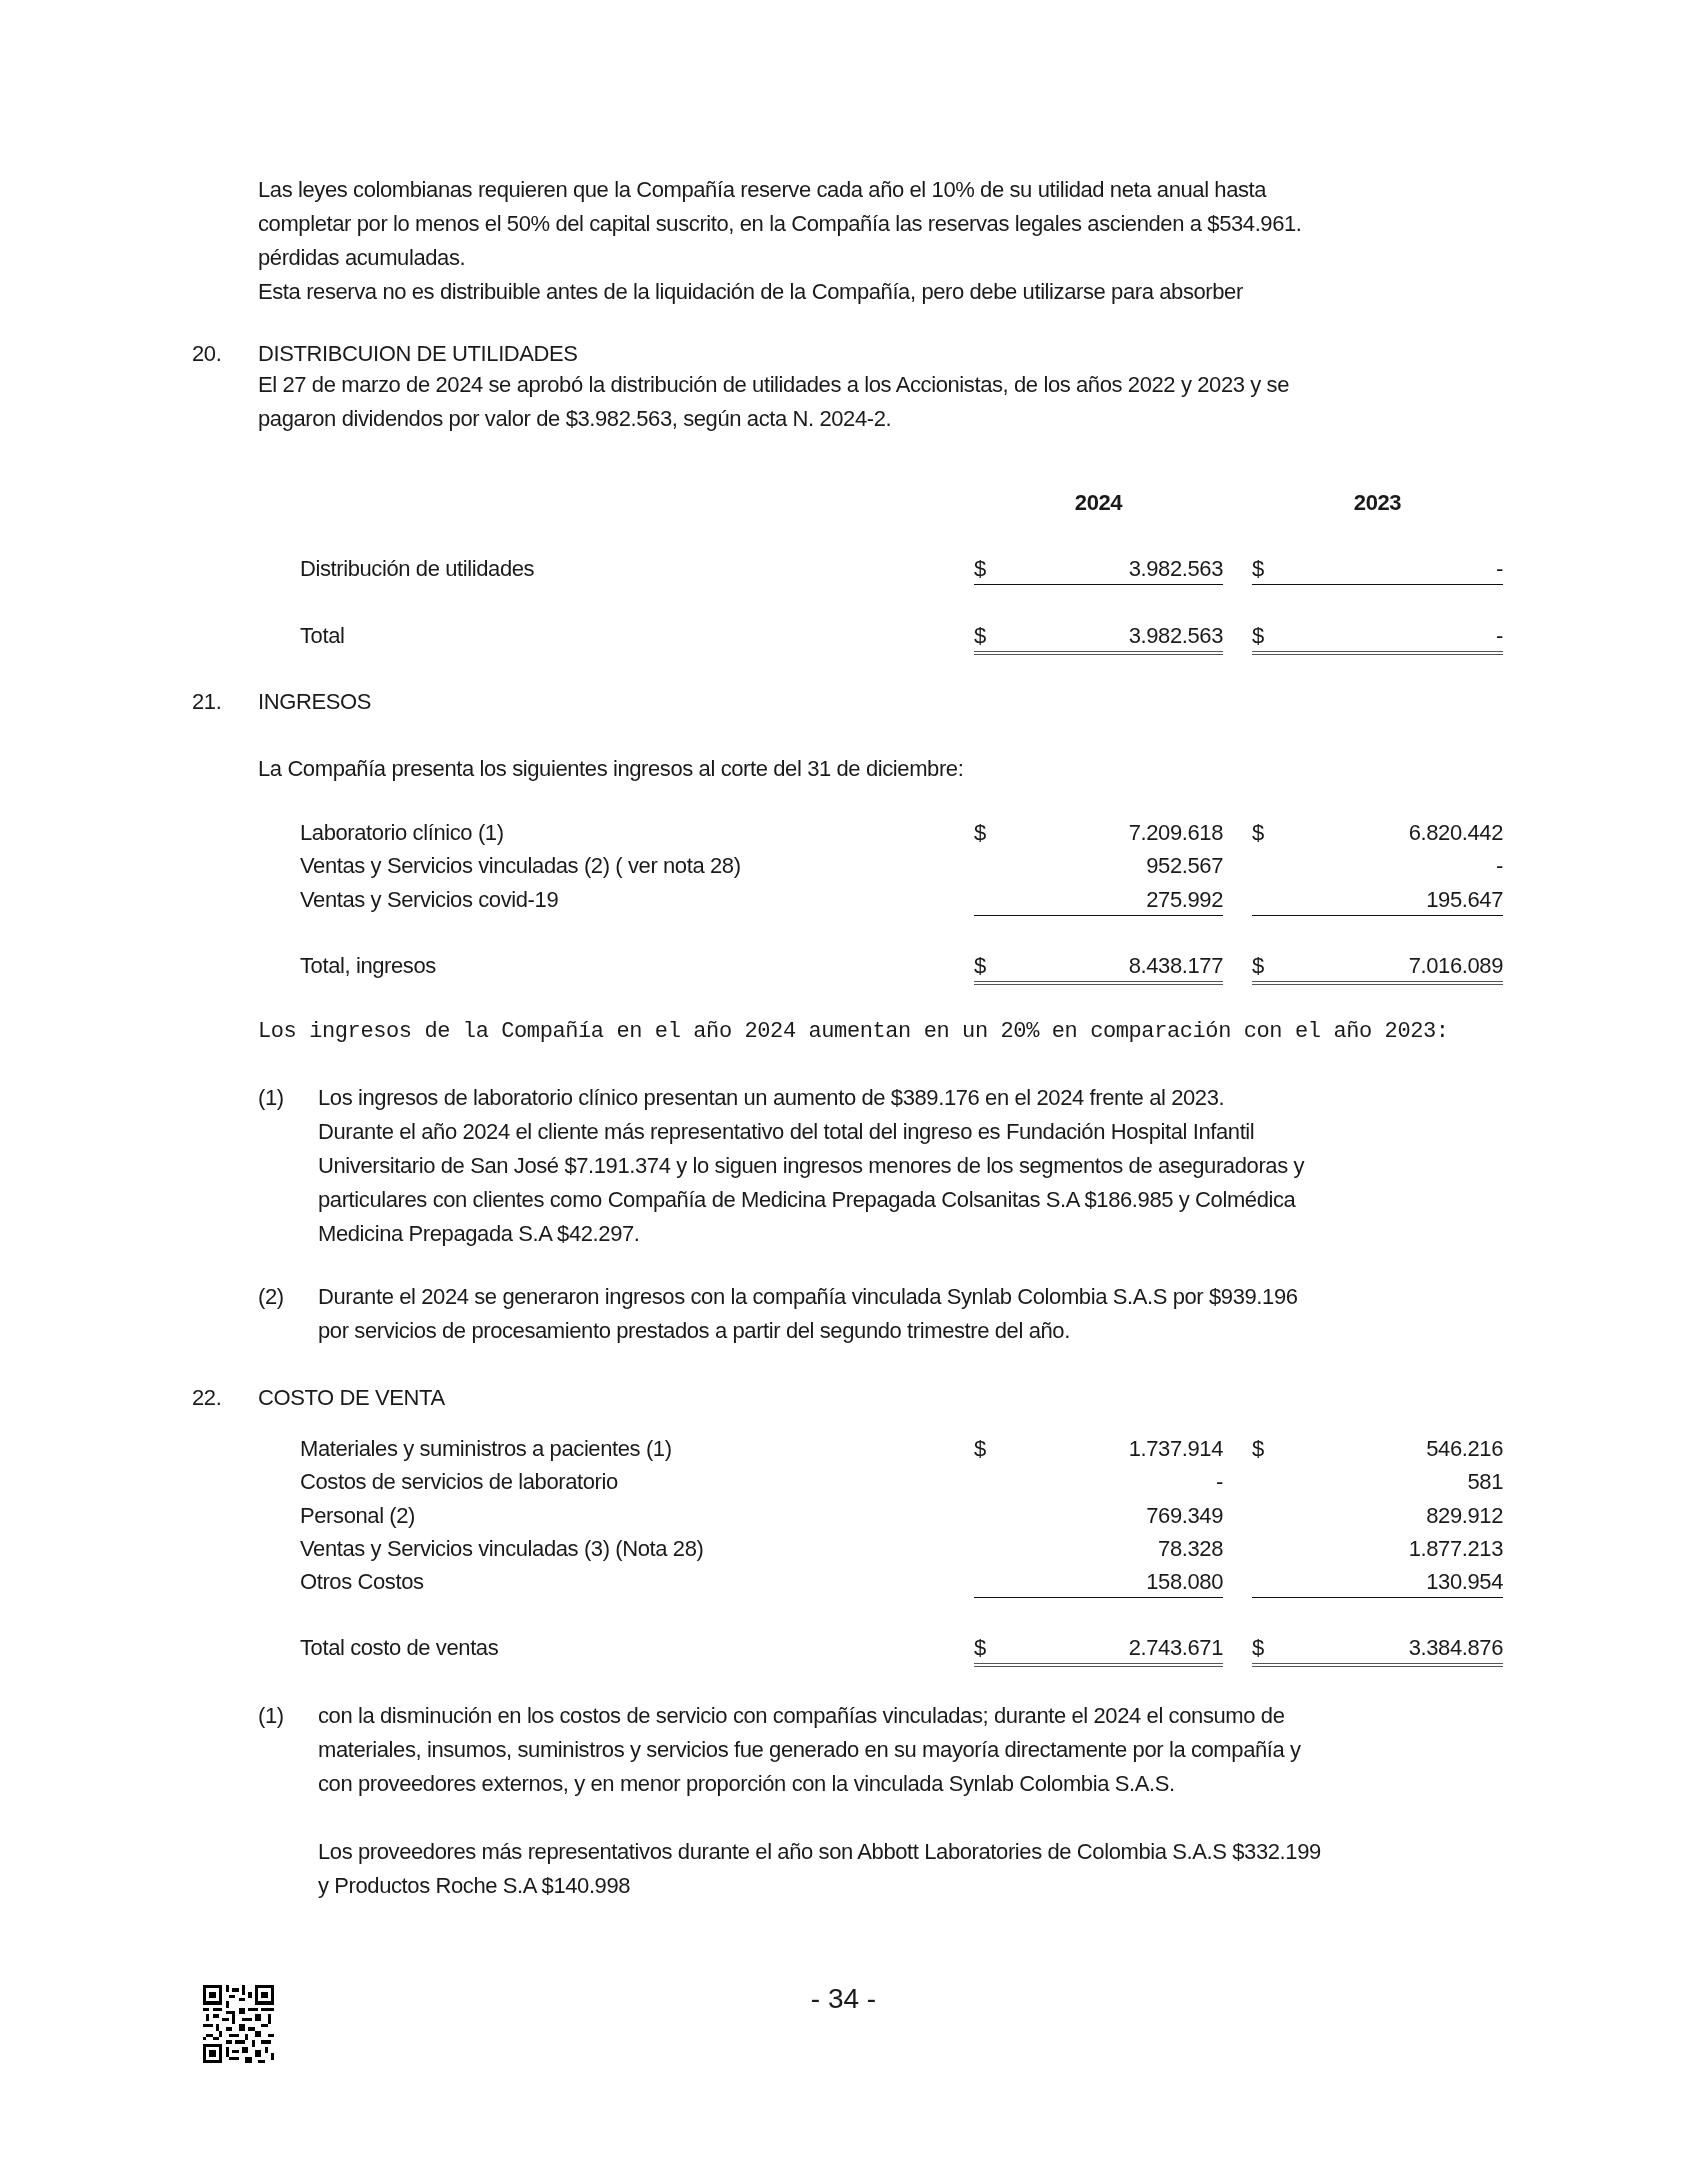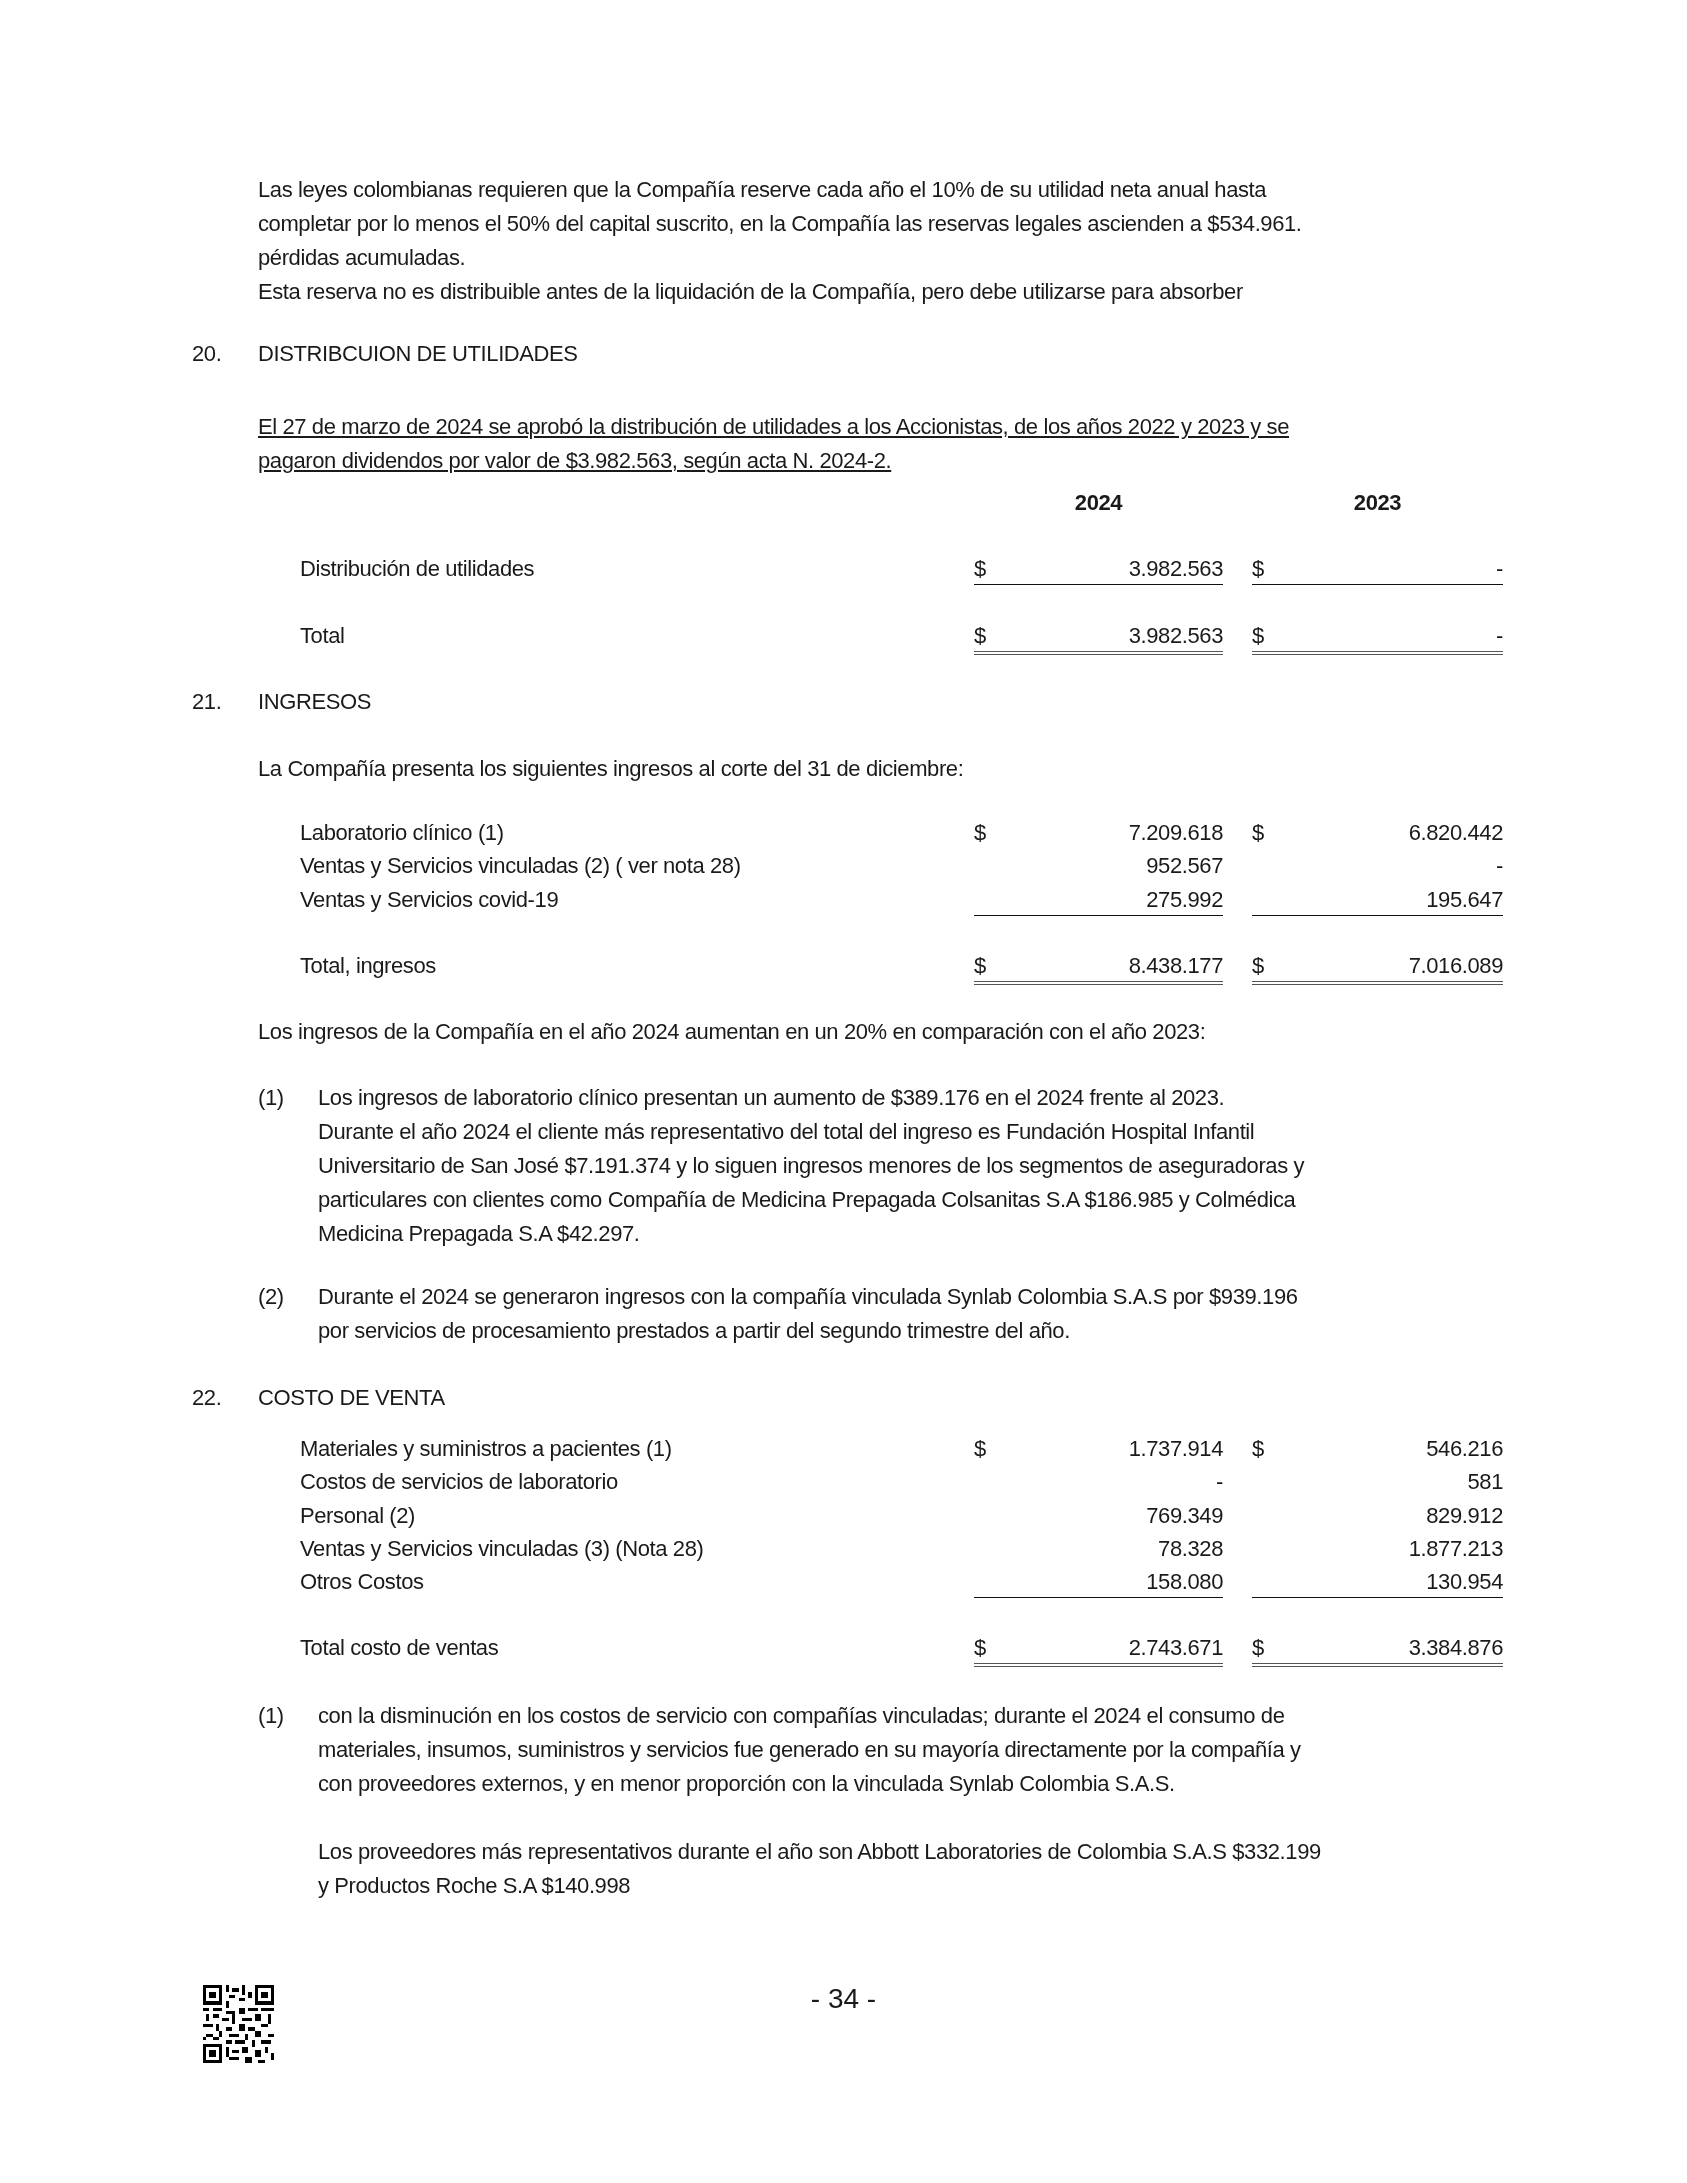--- a/index.html
+++ b/index.html
@@ -30,21 +30,21 @@
 <div class="para" style="top:173px;">
   <div>Las leyes colombianas requieren que la Compañía reserve cada año el 10% de su utilidad neta anual hasta</div>
   <div>completar por lo menos el 50% del capital suscrito, en la Compañía las reservas legales ascienden a $534.961.</div>
   <div>pérdidas acumuladas.</div>
   <div>Esta reserva no es distribuible antes de la liquidación de la Compañía, pero debe utilizarse para absorber</div>
 </div>
 
 <div class="heading" style="top:337px;">
   <span class="num">20.</span><span>DISTRIBCUION DE UTILIDADES</span>
 </div>
-<div class="para" style="top:410px;text-decoration:underline;">
+<div class="para" style="top:368px;">
   <div>El 27 de marzo de 2024  se aprobó la distribución de utilidades a los Accionistas, de los años 2022 y 2023 y se</div>
   <div>pagaron dividendos por valor de $3.982.563, según acta N. 2024-2.</div>
 </div>
 
 <div class="row" style="top:486px;">
   <span class="yearhdr c1" style="left:716px;width:249px;">2024</span>
   <span class="yearhdr c2" style="left:994px;width:251px;">2023</span>
 </div>
 
 <div class="row" style="top:552px;">
@@ -113,21 +113,21 @@
   <span class="cell c1 double">
       <span class="cur">$</span>
       <span class="val">8.438.177</span>
     </span>
   <span class="cell c2 double">
       <span class="cur">$</span>
       <span class="val">7.016.089</span>
     </span>
 </div>
 
-<div class="para" style="top:1015px;">Los ingresos de la Compañía en el año 2024 aumentan en un 20% en comparación con el año 2023:</div>
+<div class="para" style="top:1015px;font-family:Liberation Mono, monospace;">Los ingresos de la Compañía en el año 2024 aumentan en un 20% en comparación con el año 2023:</div>
 
 <div class="note" style="top:1081px;">
   <span class="mark">(1)</span>
   <div class="body">
     <div>Los ingresos de laboratorio clínico presentan un aumento de $389.176 en el 2024 frente al 2023.</div>
     <div>Durante el año 2024 el cliente más representativo del total del ingreso es Fundación Hospital Infantil</div>
     <div>Universitario de San José $7.191.374 y lo siguen ingresos menores de los segmentos de aseguradoras y</div>
     <div>particulares con clientes como Compañía de Medicina Prepagada Colsanitas S.A $186.985 y Colmédica</div>
     <div>Medicina Prepagada S.A $42.297.</div>
   </div>

